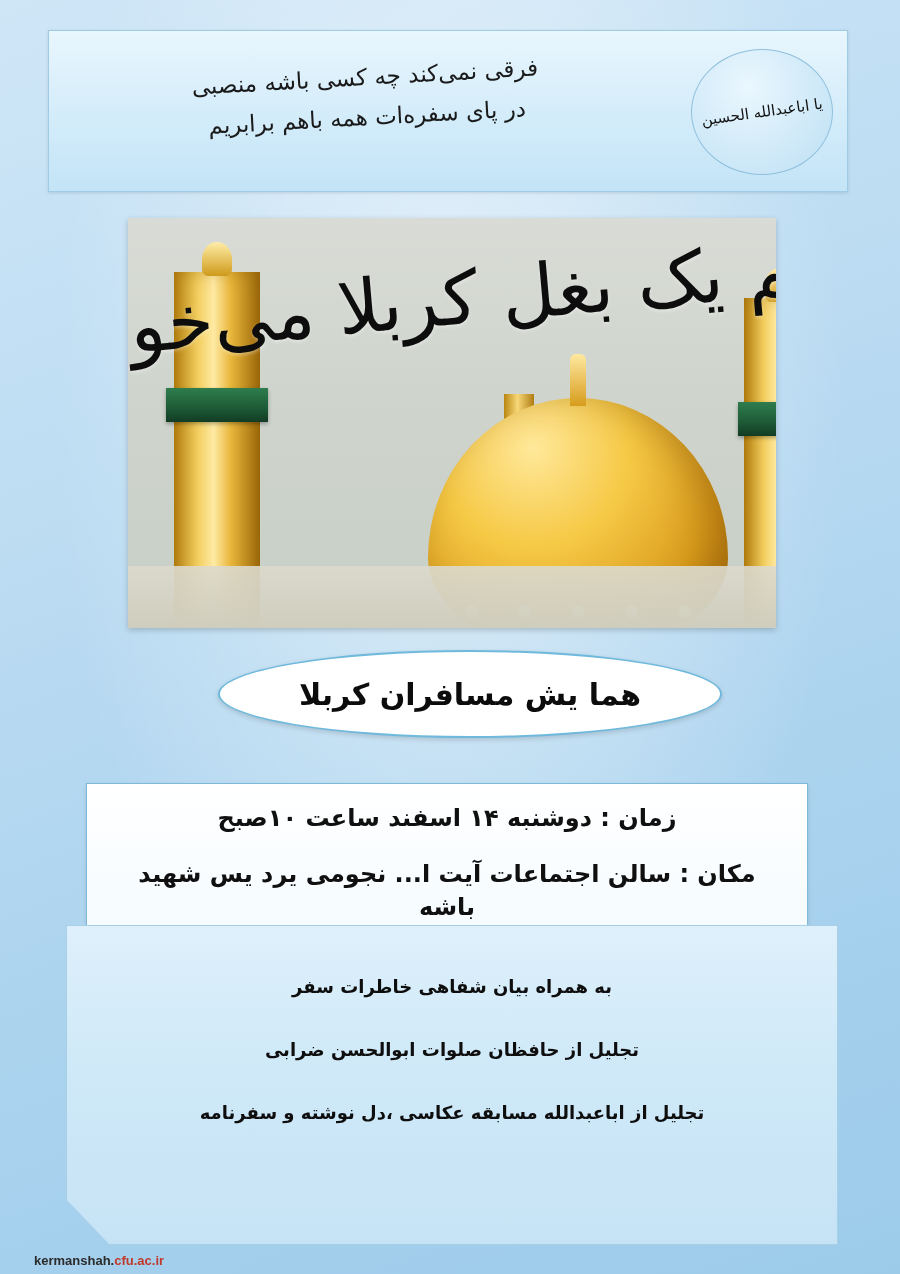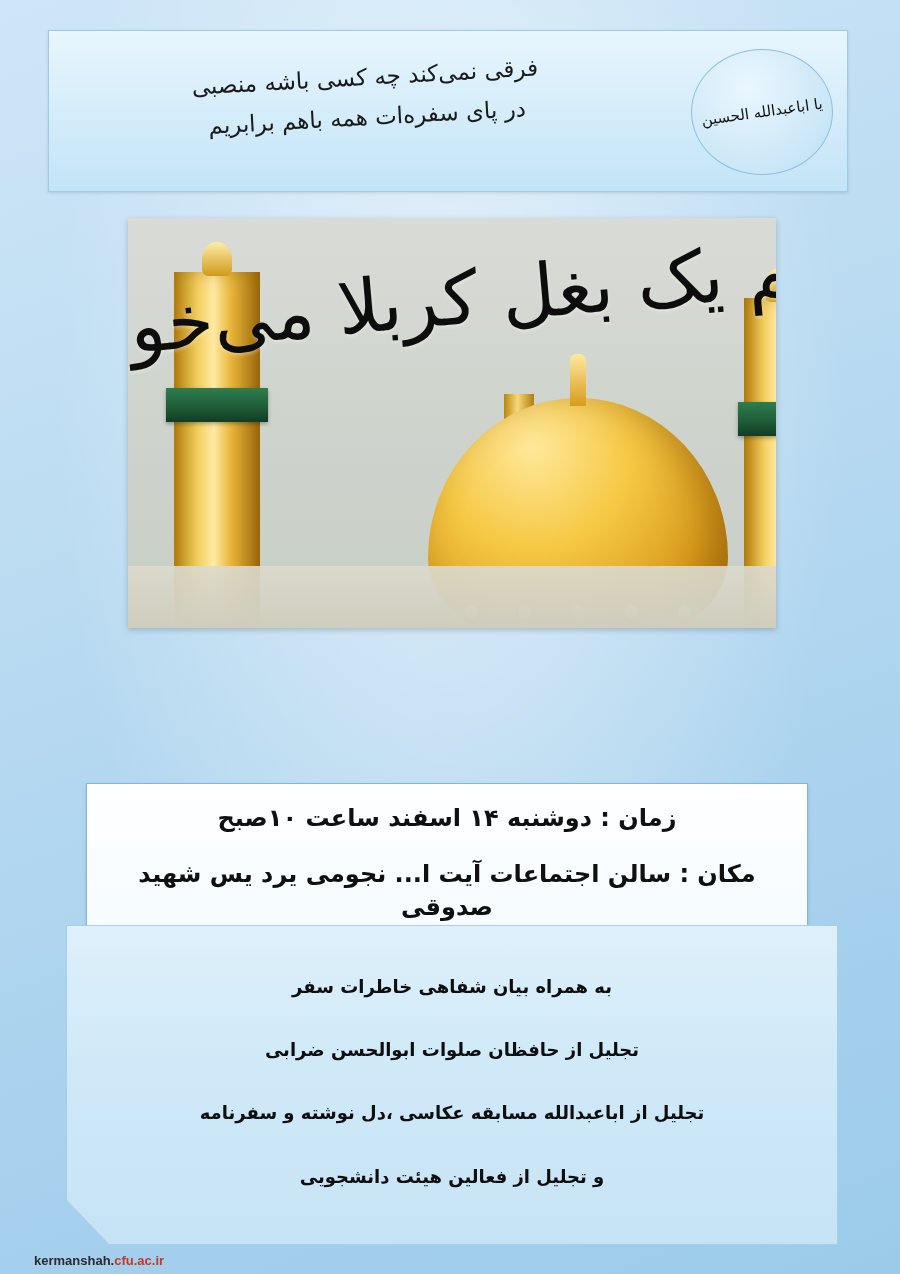--- a/index.html
+++ b/index.html
@@ -306,30 +306,32 @@
     <div class="minaret right"></div>
     <div class="balcony r"></div>
     <div class="minaret-mid"></div>
     <div class="small-dome"></div>
     <div class="dome"></div>
     <div class="dome-lights"></div>
     <div class="ground"></div>
     <div class="calligraphy">دلم یک بغل کربلا می‌خواهد</div>
   </div>
 
+  <div class="title-oval">
+    <span class="title-text">هما یش مسافران کربلا</span>
+  </div>
 
   <div class="info-box">
     <div class="info-line">زمان : دوشنبه  ۱۴  اسفند ساعت ۱۰صبح</div>
-    <div class="info-line">مکان : سالن اجتماعات آیت ا... نجومی یرد یس شهید صدوقی</div>
+    <div class="info-line">مکان : سالن اجتماعات آیت ا... نجومی یرد یس شهید باشه</div>
   </div>
 
   <div class="program-box">
     <div class="program-line">به همراه بیان شفاهی خاطرات سفر</div>
     <div class="program-line">تجلیل از حافظان صلوات ابوالحسن ضرابی</div>
     <div class="program-line">تجلیل از اباعبدالله مسابقه عکاسی ،دل نوشته و سفرنامه</div>
-    <div class="program-line">و تجلیل از فعالین هیئت دانشجویی</div>
   </div>
 
   <div class="footer-url">
     <span>kermanshah.</span><span class="accent">cfu.ac.ir</span>
   </div>
 
 </div>
 
 </body></html>

